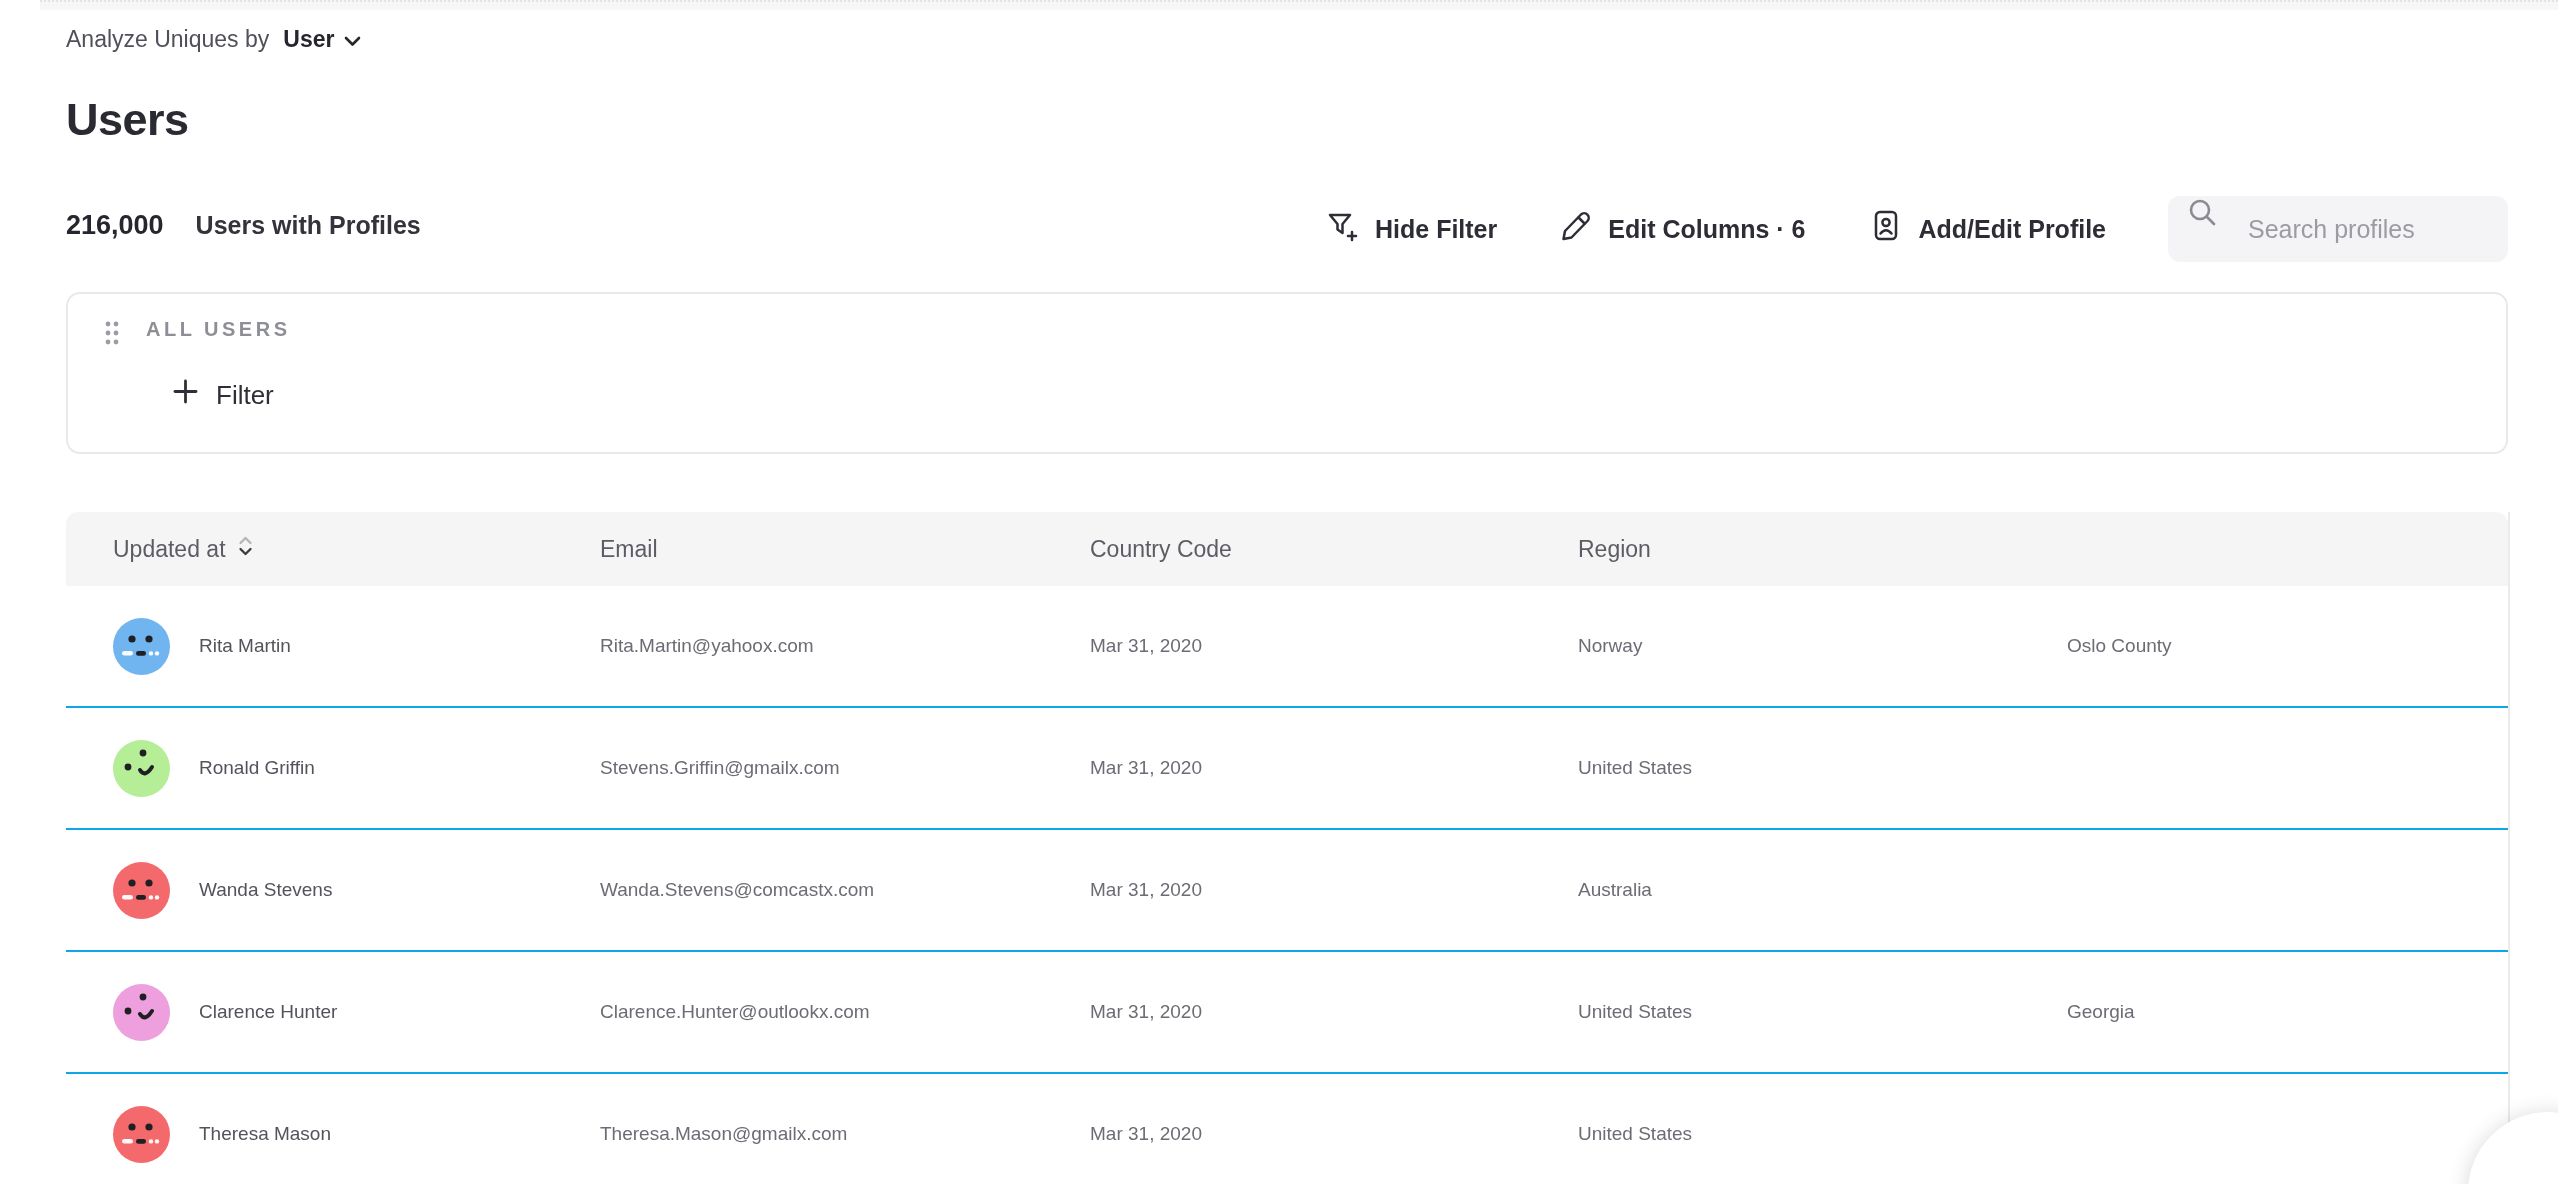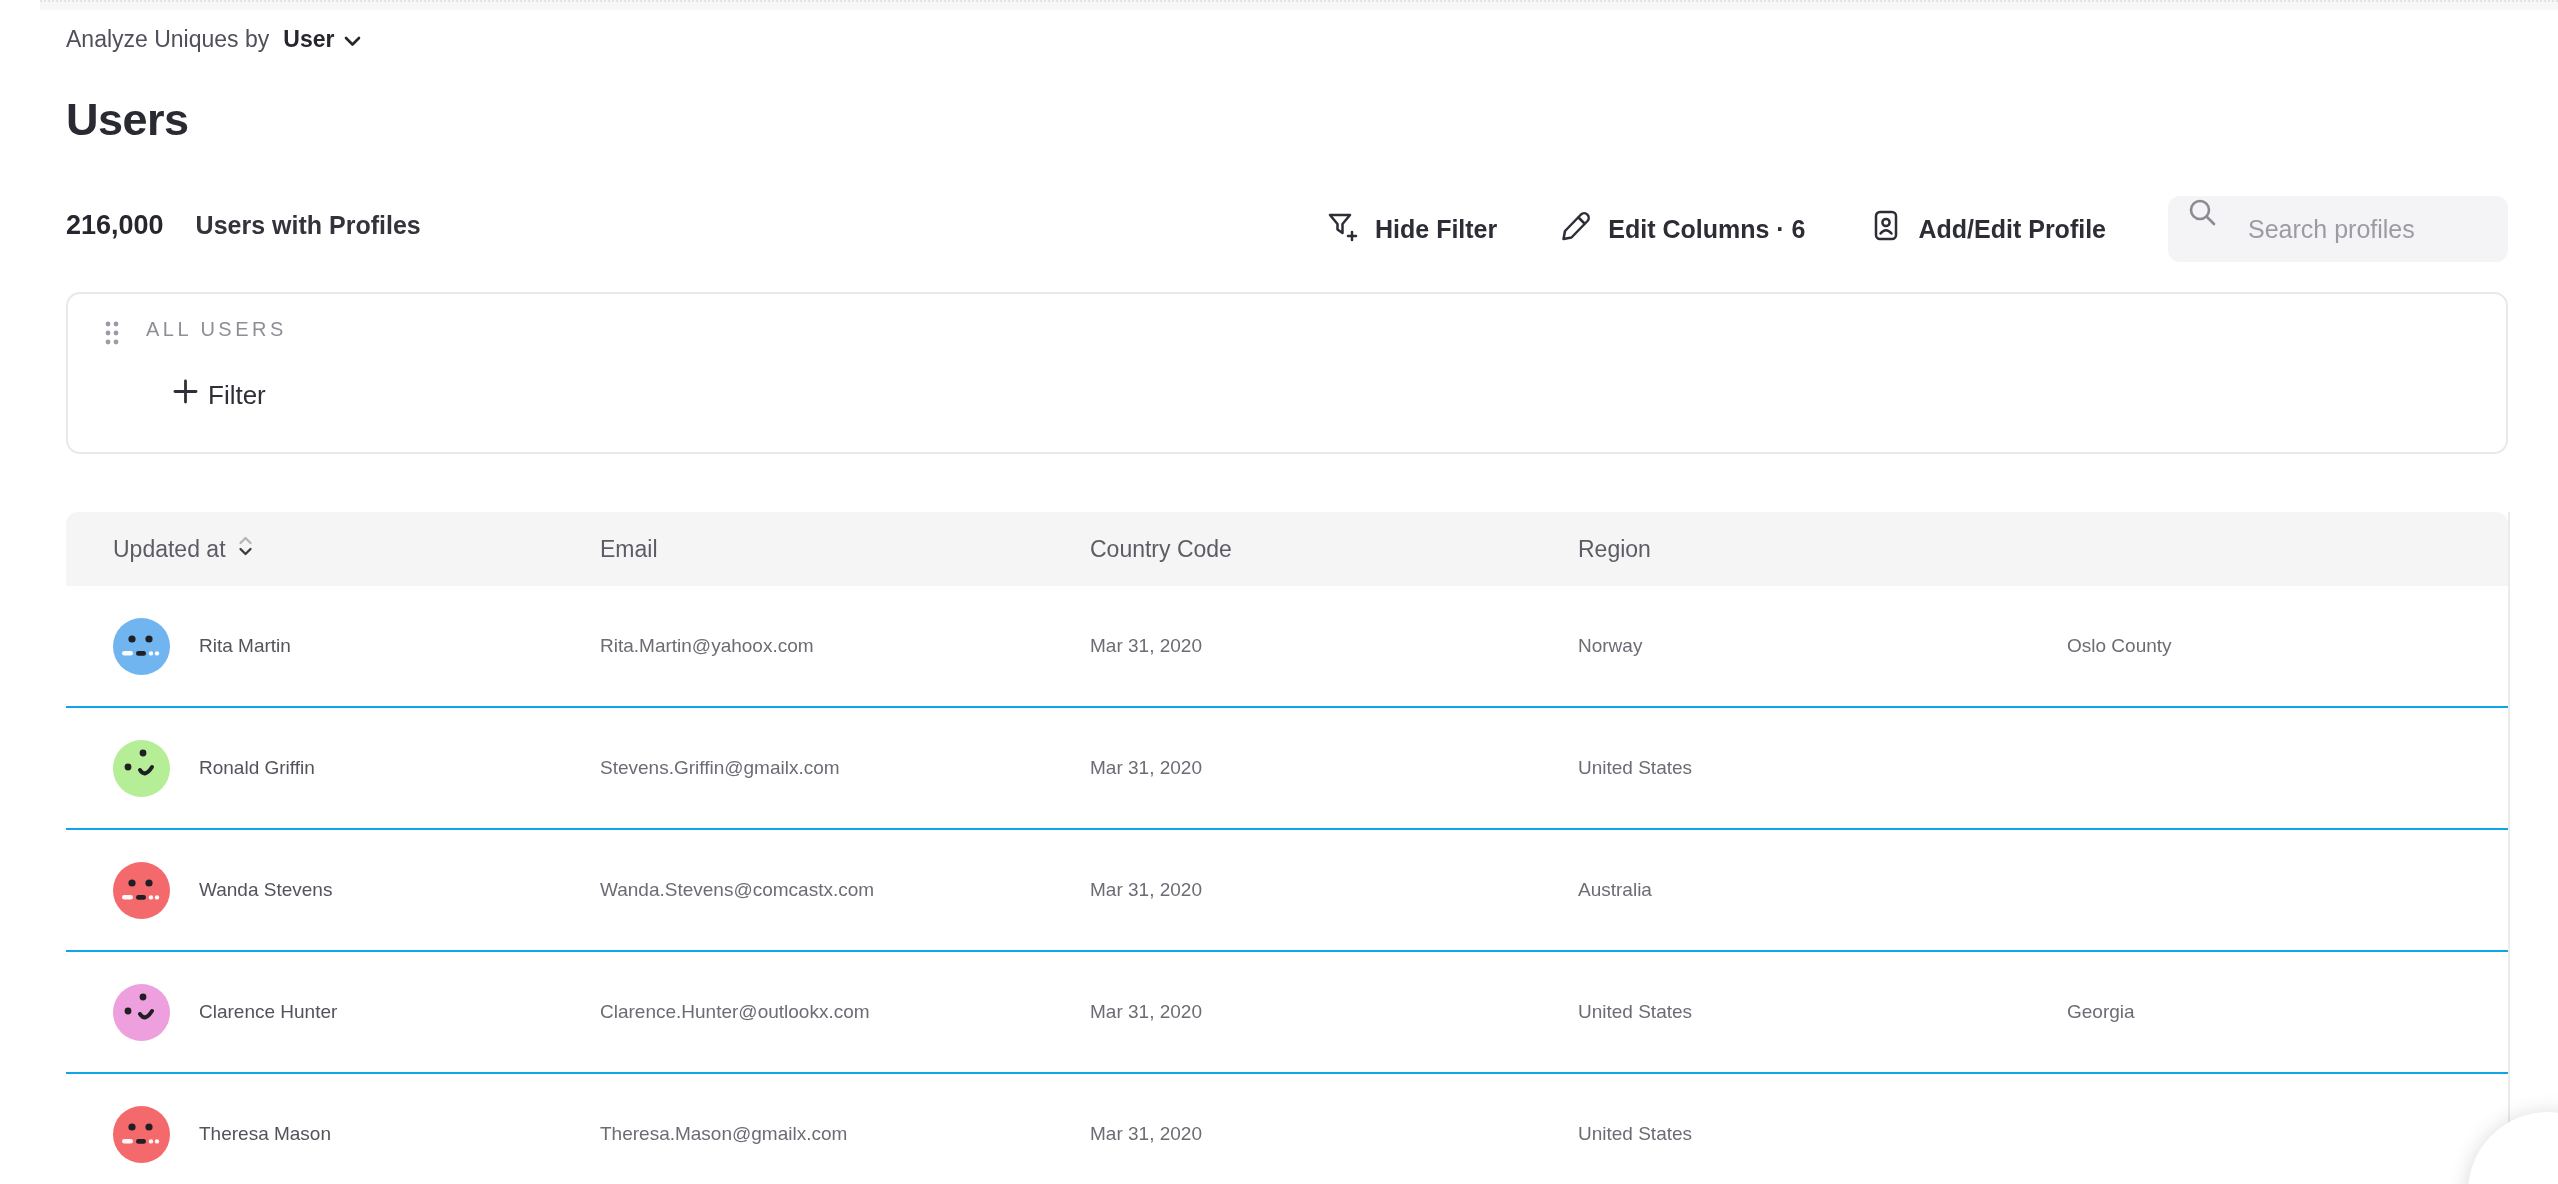--- a/index.html
+++ b/index.html
@@ -31,24 +31,24 @@
 
   .search-box { width:340px; height:66px; background:#f4f4f6; border-radius:12px;
     display:flex; padding:0 18px; gap:30px; }
   .search-box input { flex:1; border:none; background:transparent; outline:none;
     font-size:25px; color:#3a3a42; font-family:inherit; min-width:0; }
   .search-box input::placeholder { color:#9b9ba3; }
 
   .filter-panel { position:absolute; left:66px; right:50px; top:292px; height:162px;
     border:2px solid #e9e9ec; border-radius:14px; background:#fff; }
   .drag-handle { position:absolute; left:36px; top:26px; cursor:grab; }
-  .group-label { position:absolute; left:78px; top:24px; font-size:20px; font-weight:400;
+  .group-label { position:absolute; left:78px; top:24px; font-size:20px; font-weight:700;
     letter-spacing:3.5px; color:#8e8e97; }
   .add-filter { position:absolute; left:104px; top:84px; display:flex; align-items:center;
-    gap:9px; font-size:26px; font-weight:500; color:#2f2f37; cursor:pointer; }
+    gap:17px; font-size:26px; font-weight:500; color:#2f2f37; cursor:pointer; }
 
   .table { position:absolute; left:66px; right:48px; top:512px; bottom:-14px;
     border-right:2px solid #ebebee; }
   .thead { height:74px; background:#f5f5f6; border-radius:12px 12px 0 0; display:grid;
     grid-template-columns:487px 490px 488px 489px 1fr; align-items:center;
     padding-left:47px; font-size:23px; font-weight:500; color:#5c5c65; }
   .th { display:flex; align-items:center; gap:12px; cursor:pointer; }
   .trow { height:122px; display:grid; grid-template-columns:487px 490px 488px 489px 1fr;
     align-items:center; padding-left:47px; border-bottom:2px solid #0ea5e9;
     font-size:19px; color:#6c6c75; background:#fff; }

